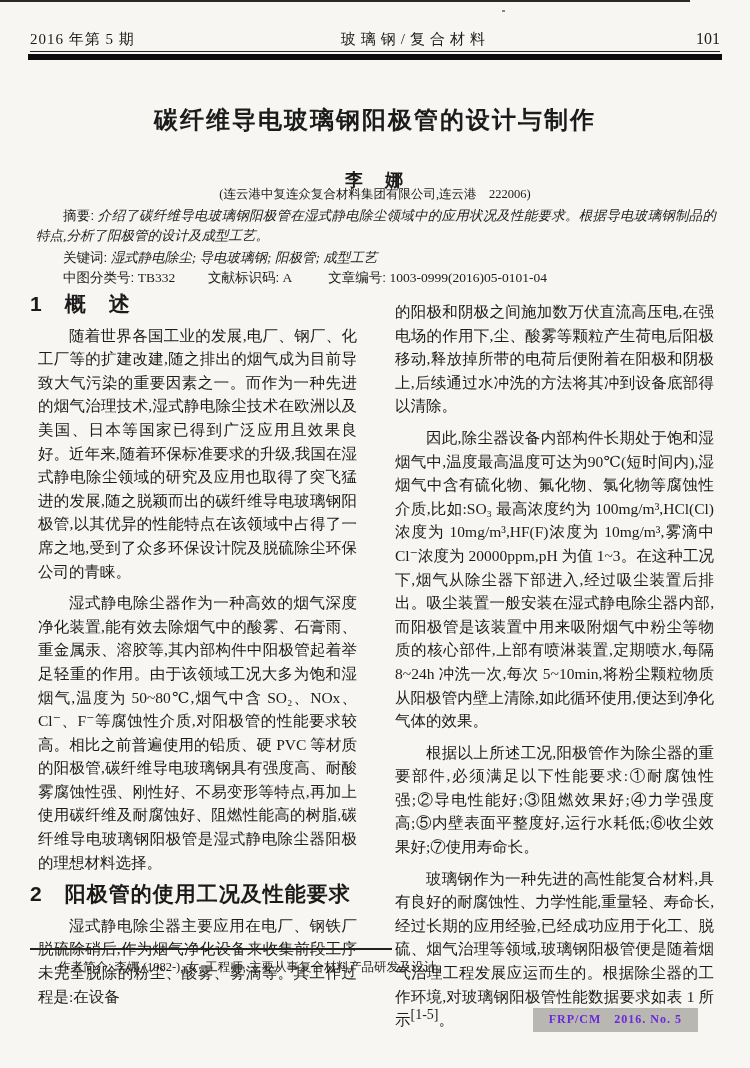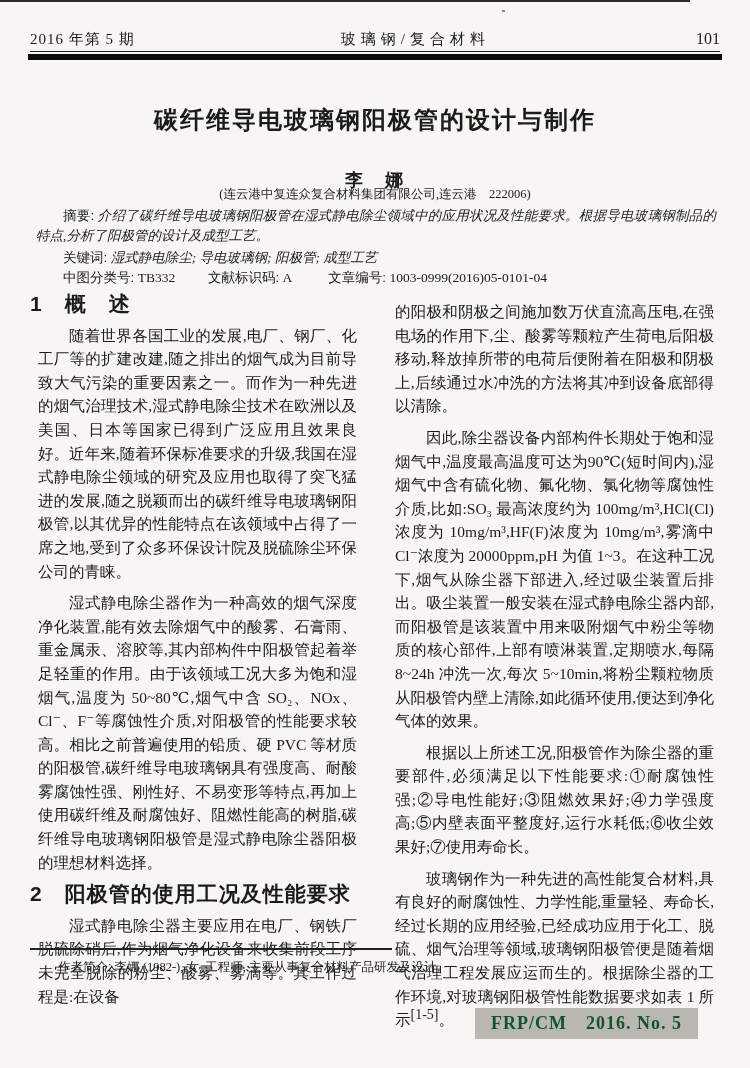--- a/index.html
+++ b/index.html
@@ -81,23 +81,23 @@
   .footnote {
     position: absolute; top: 948px; left: 30px; width: 470px;
     font-size: 12.5px; line-height: 21px;
   }
   .footnote .fn-rule { width: 362px; height: 2px; background: #222; margin-bottom: 7px; }
   .footnote .fn-line { padding-left: 28px; }
 
   
   .frp-box {
     position: absolute; top: 1008px; right: 52px;
-    background: #b8b7b2; color: #14532d;
+    background: #b8b7b2; color: #6d28d9;
     padding: 3px 16px 4px 16px;
-    font-size: 18px; font-weight: bold; letter-spacing: 1px;
+    font-size: 12px; font-weight: bold; letter-spacing: 1px;
   }
 </style>
 </head>
 <body>
 
 <div class="page">
 
   <div class="scan-edge"></div>
   <div class="scan-dot"></div>
 

